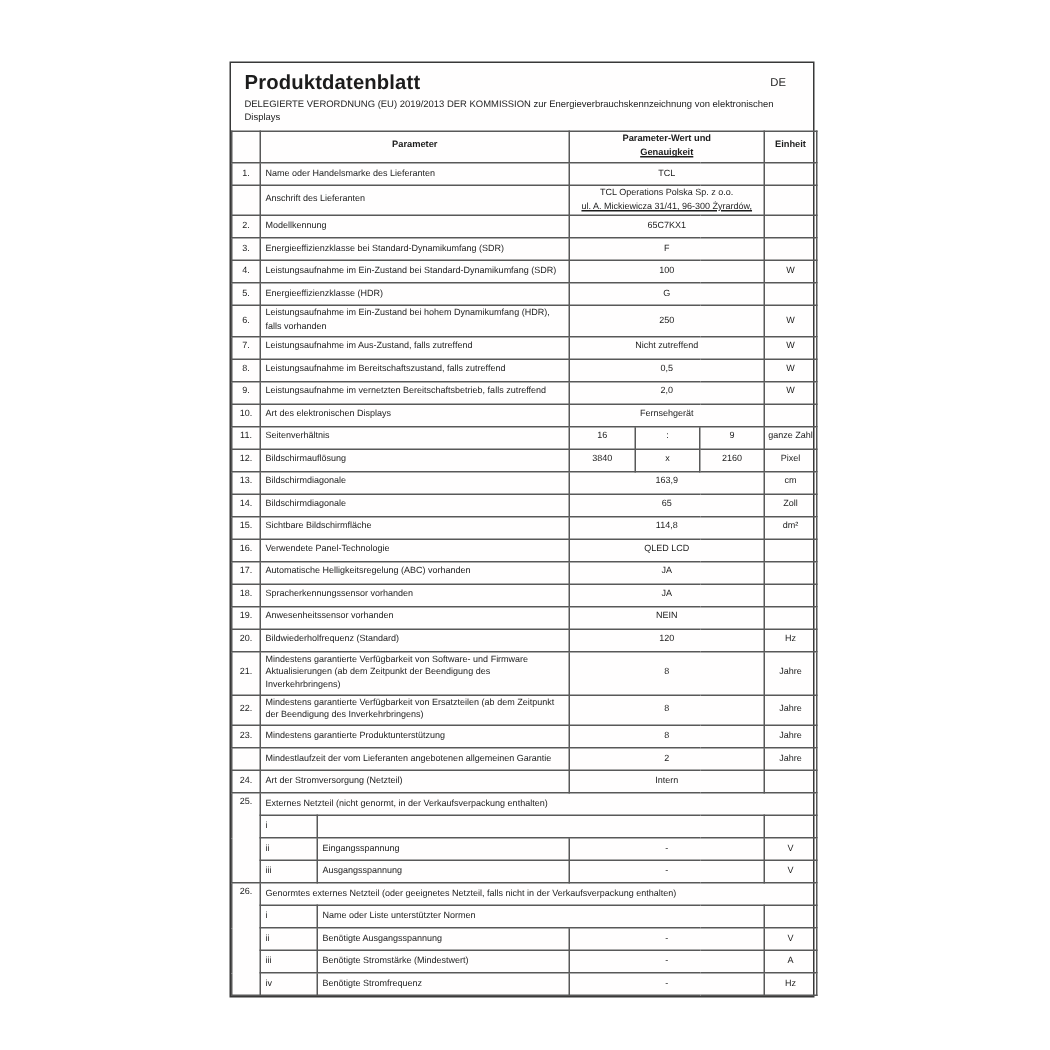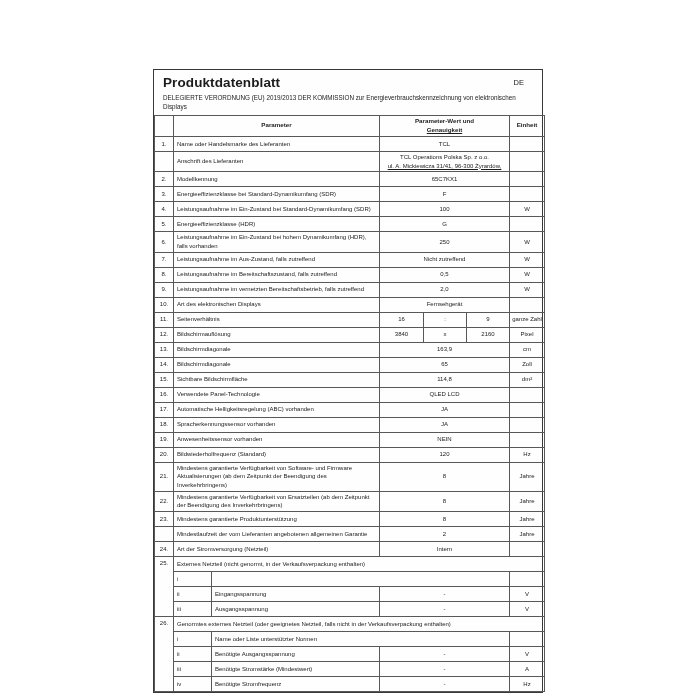--- a/index.html
+++ b/index.html
@@ -3,21 +3,21 @@
 <meta charset="utf-8">
 <style>
   html,body{margin:0;padding:0;}
   body{
     width:700px;height:700px;position:relative;overflow:hidden;
     background:#ffffff;color:#1c1c1c;
     font-family:"Liberation Sans", sans-serif;
   }
   .sheet{
     position:absolute;left:153px;top:41px;width:390px;
-    box-sizing:border-box;border:1px solid #383838;background:#fffefe;margin-top:28px;
+    box-sizing:border-box;border:1px solid #383838;background:#fffefe;
   }
   .doc-header{padding:5px 9px 3px 9px;}
   .title-row{display:flex;justify-content:space-between;align-items:flex-start;}
   .doc-title{font-size:13.5px;font-weight:bold;letter-spacing:.1px;}
   .lang{font-size:7.5px;padding-top:3px;padding-right:9px;}
   .doc-subtitle{font-size:6.3px;line-height:1.5;margin-top:3px;}
   table{
     border-collapse:collapse;table-layout:fixed;width:100%;
     font-size:6px;
   }

